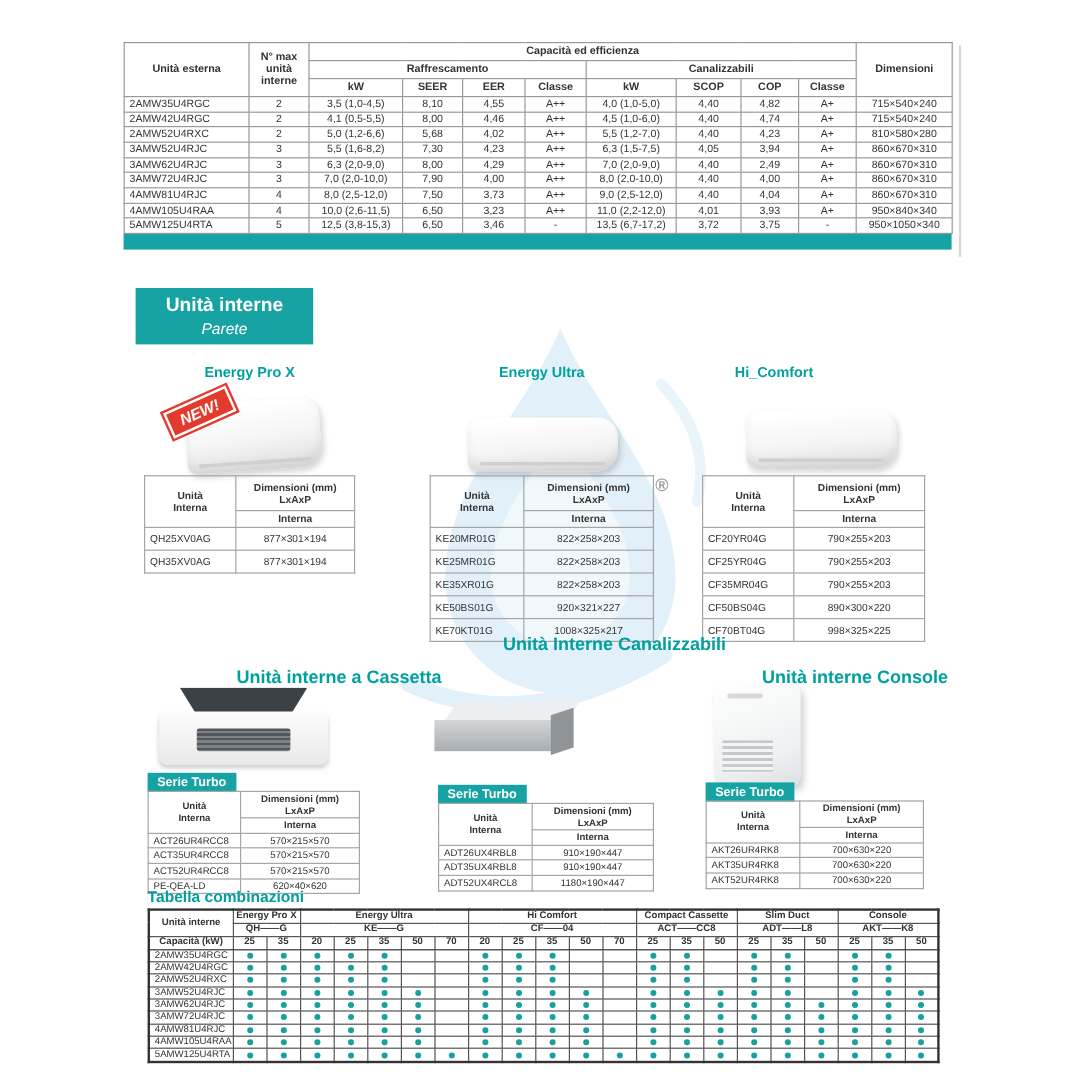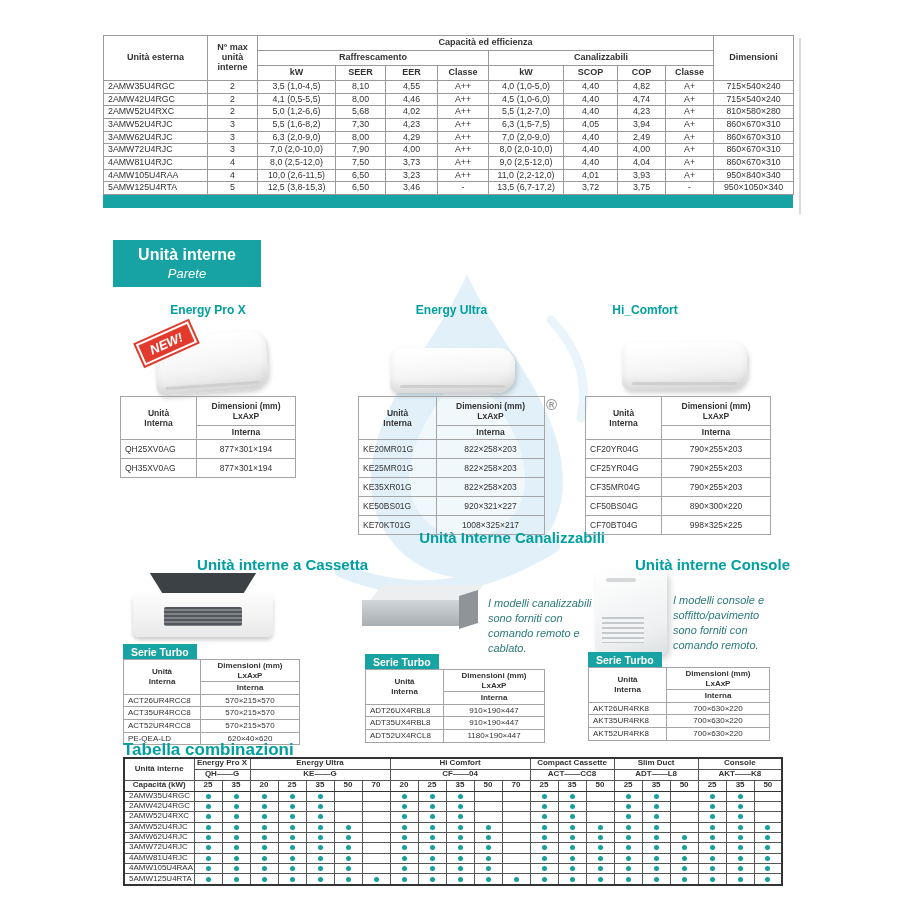--- a/index.html
+++ b/index.html
@@ -45,21 +45,21 @@
   .wallt tbody td{height:19px}
   .seriet th,.seriet td{font-size:8px}
   .seriet tbody td{height:10px}
   .seriet thead th{height:11px}
 
   .serielabel{background:var(--accent);color:#fff;font-weight:bold;font-size:10.5px;padding:2px 8px;z-index:1;display:inline-block}
   .sec3head{font-size:15px;font-weight:bold;color:var(--accent-text);text-align:right;z-index:1}
   .desc{font-size:11px;font-style:italic;color:#2b7a7a;line-height:1.35;z-index:1}
 
   
-  .combo-title{left:123px;top:740px;font-size:17px;font-weight:bold;color:var(--accent-text);z-index:1}
+  .combo-title{left:123px;top:740px;font-size:13px;font-weight:bold;color:var(--accent-text);z-index:1}
   .combo{left:123px;top:757px;width:658px;table-layout:fixed;z-index:1;position:absolute}
   .combo th,.combo td{border:1px solid #555;font-size:8.5px;text-align:center;padding:0 1px;line-height:1.1;background:transparent}
   .combo th{font-weight:bold;height:11px;font-size:8px}
   .combo td{height:10px}
   .combo{border:2px solid #333}
   .combo .gs{border-left:1.5px solid #333}
   .combo thead tr:last-child th{border-bottom:1.5px solid #333}
   .combo td.ltxt,.combo th:first-child{font-size:8px}
   .dot{display:inline-block;width:5px;height:5px;border-radius:50%;background:var(--dot);vertical-align:middle}
 
@@ -404,22 +404,20 @@
       <div class="duct-front"></div>
       <div class="duct-side"></div>
   </div>
   <div class="abs console" style="left:595px;top:570px;width:72px;height:85px">
     <div class="con-body">
         <div class="con-topvent"></div>
         <div class="con-grille"></div>
       </div>
   </div>
 
-  <div class="abs desc" style="left:488px;top:596px;width:112px">I modelli canalizzabili sono forniti con comando remoto e cablato.</div>
-  <div class="abs desc" style="left:673px;top:593px;width:104px">I modelli console e soffitto/pavimento sono forniti con comando remoto.</div>
 
   <div class="abs serielabel" style="left:123px;top:644px">Serie Turbo</div>
   <table class="abs minitable seriet" style="left:123px;top:659px;width:177px">
     <colgroup>
         <col style="width:77px">
         <col>
       </colgroup>
     <thead>
       <tr>
         <th rowspan="2" class="preline" style="height:27px">Unità

